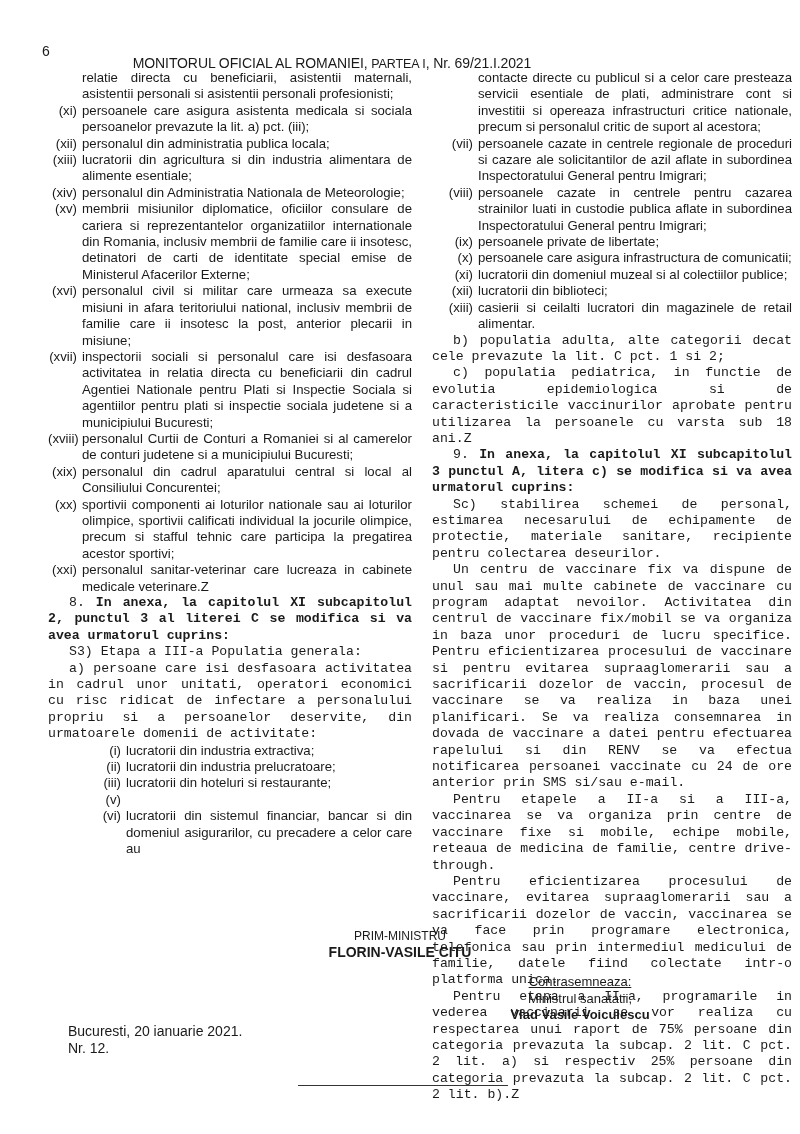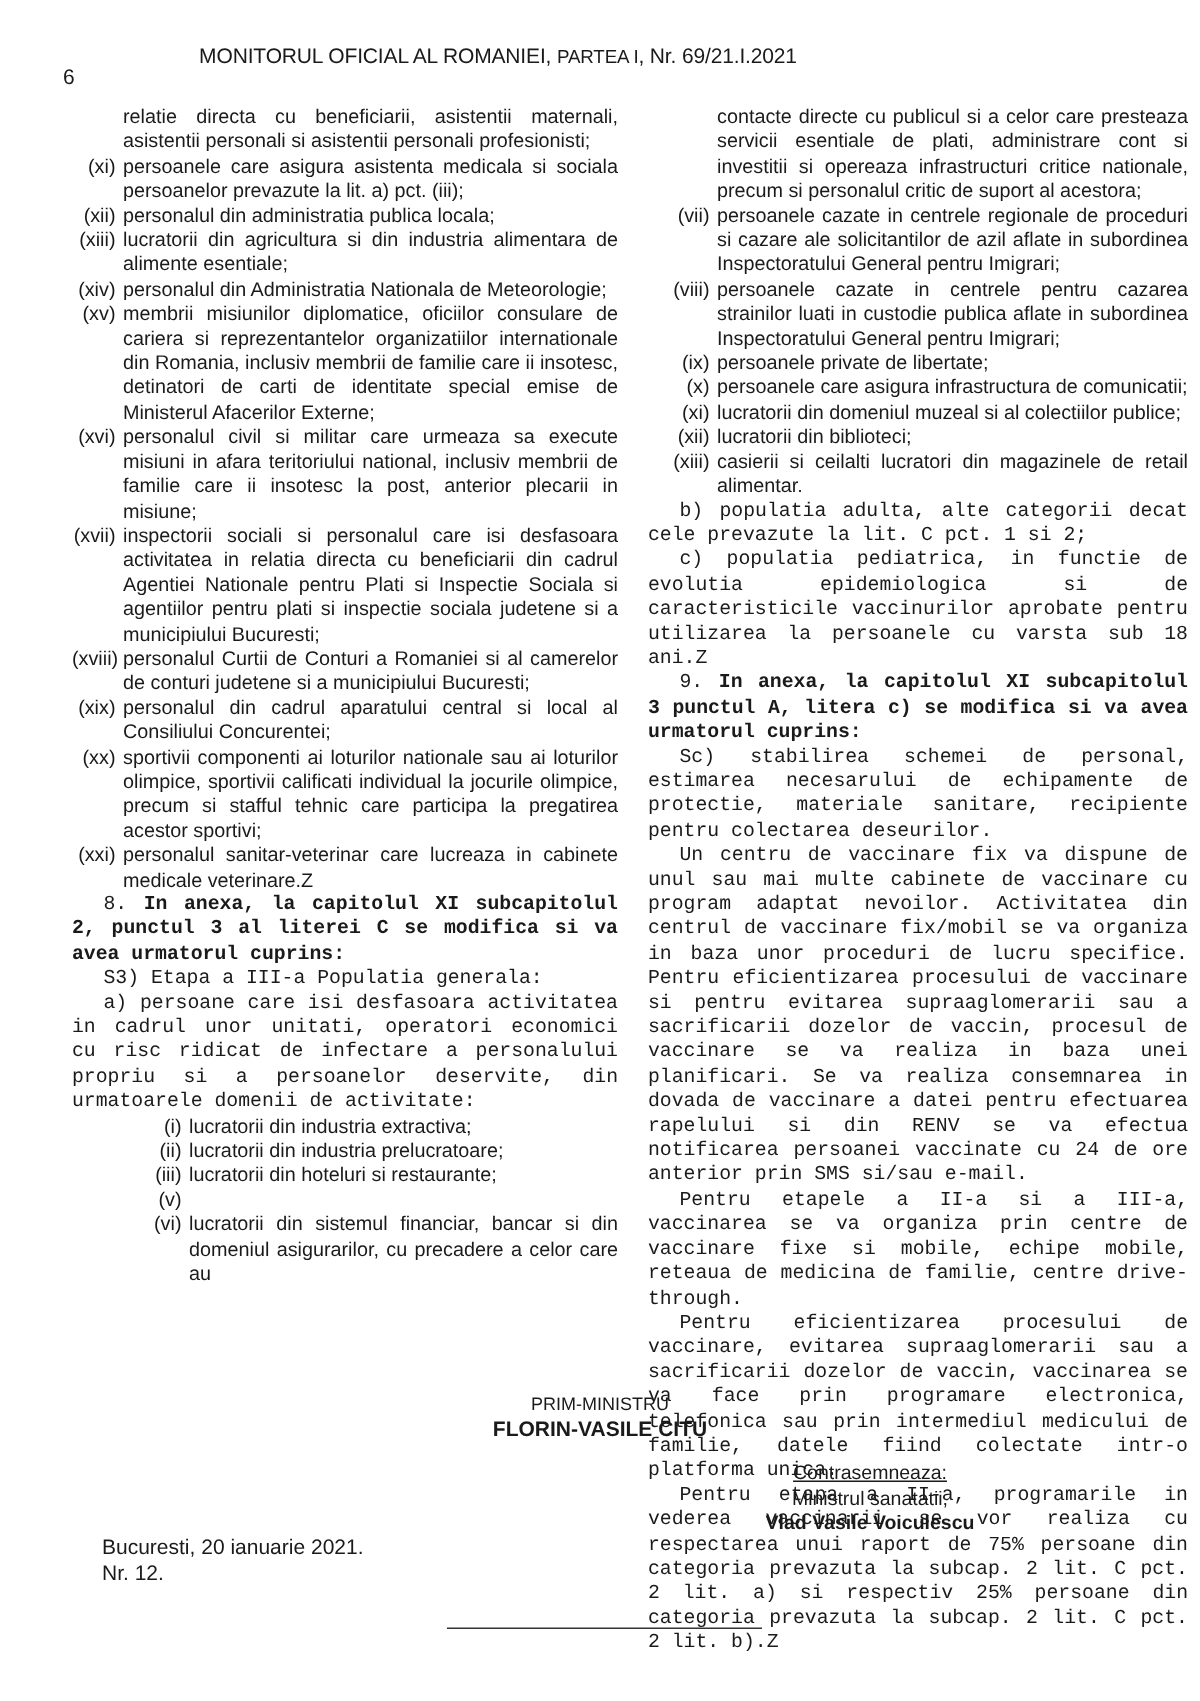--- a/index.html
+++ b/index.html
@@ -1,19 +1,19 @@
 <!DOCTYPE html>
 <html><head>
 <meta charset="utf-8">
 <style>
   html, body { margin: 0; padding: 0; background: #ffffff; }
   body { width: 800px; height: 1134px; position: relative; overflow: hidden;
          font-family: "Liberation Sans", sans-serif; color: #1a1a1a; }
   .page-num { position: absolute; left: 42px; top: 43px; font-size: 14px; }
-  .running-head { position: absolute; left: 0; width: 664px; top: 29px; text-align: center; font-size: 14px; letter-spacing: -0.1px; }
+  .running-head { position: absolute; left: 0; width: 664px; top: 55px; text-align: center; font-size: 14px; letter-spacing: -0.1px; }
   .running-head .small { font-size: 12.5px; }
   .col { position: absolute; top: 70px; font-size: 13.2px; line-height: 16.4px; }
   .col-left { left: 48px; width: 364px; }
   .col-right { left: 432px; width: 360px; }
   .item { display: flex; text-align: justify; }
   .item .num { flex: 0 0 auto; text-align: right; padding-right: 5px; white-space: nowrap; }
   .col-left .item .num { width: 29px; }
   .col-left .item.deep .num { width: 73px; }
   .col-right .item .num { width: 41px; }
   .item .txt { flex: 1 1 auto; text-align: justify; }

